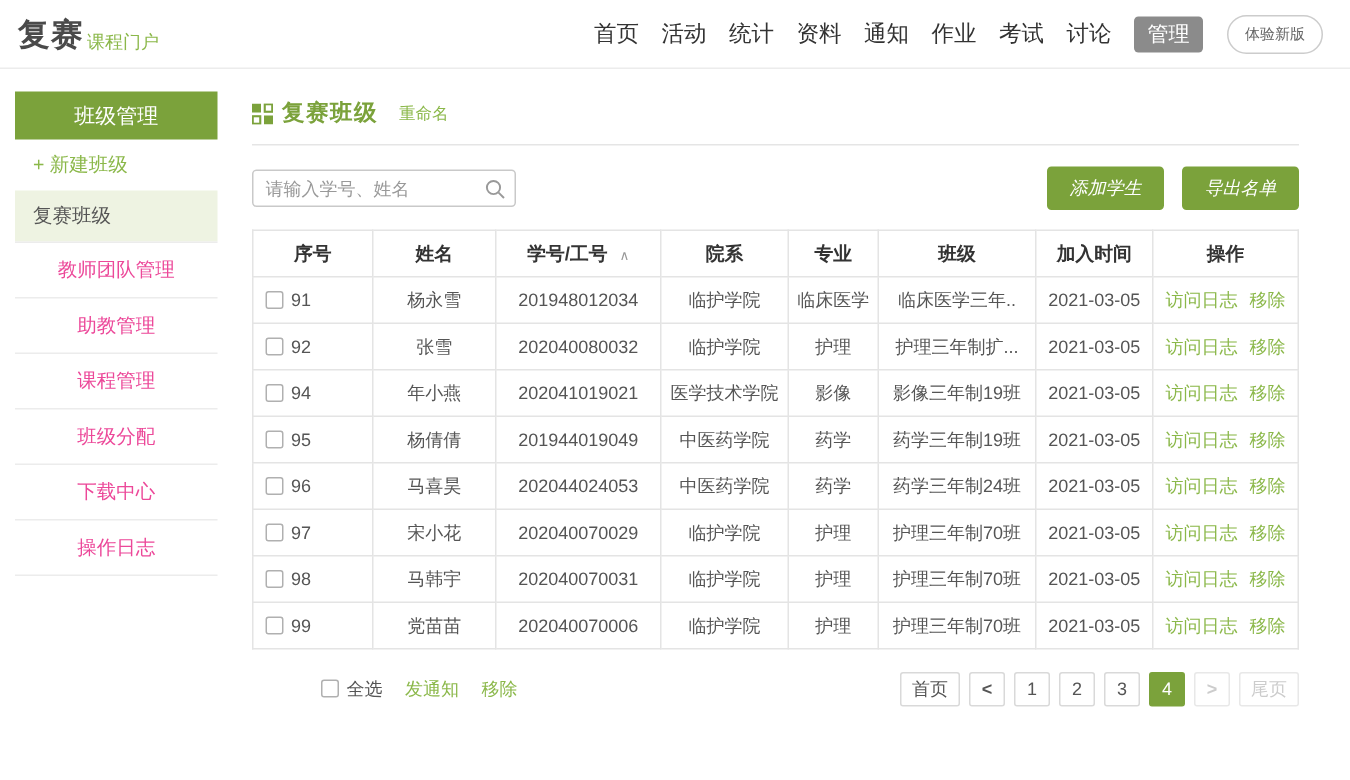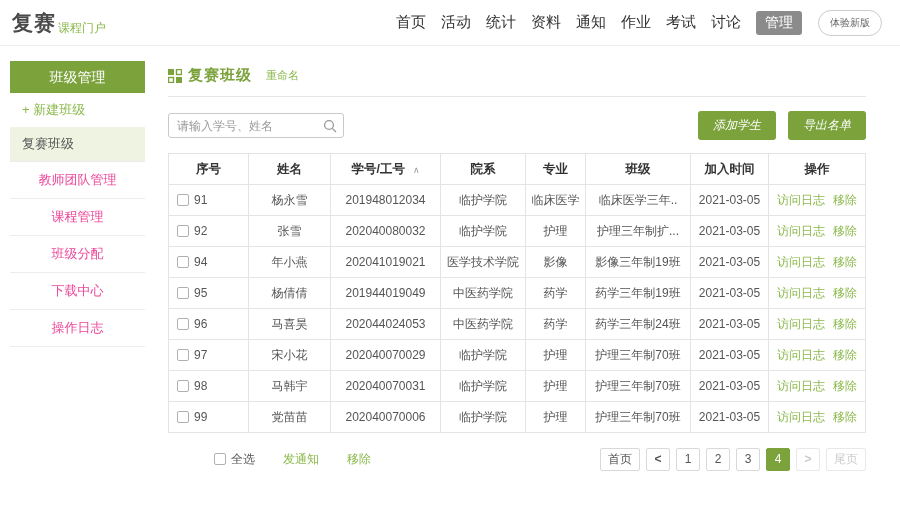--- a/index.html
+++ b/index.html
@@ -56,21 +56,21 @@
   th { color:#333; font-weight:bold; font-size:12.5px; background:#fff; }
   td { color:#555; }
   .c-first { text-align:left; padding-left:8px; }
   .c-first input, .bulk-actions input { appearance:none; -webkit-appearance:none; width:12px; height:12px;
     border:1px solid #b0b0b0; border-radius:2px; background:#fff; vertical-align:-2px; margin-right:5px; cursor:pointer; }
   .sort-caret { color:#999; font-size:9px; margin-left:8px; font-weight:normal; }
   .op-link { color:#8bb84a; text-decoration:none; cursor:pointer; margin:0 4px; }
 
   
   .table-footer { display:flex; align-items:center; margin-top:15px; }
-  .bulk-actions { display:flex; align-items:center; font-size:12px; color:#555; gap:28px;padding-left:46px; }
+  .bulk-actions { display:flex; align-items:center; font-size:12px; color:#555; gap:15px;padding-left:46px; }
   .bulk-actions label { cursor:pointer; }
   .bulk-actions a { color:#8bb84a; text-decoration:none; cursor:pointer; }
   .pagination { margin-left:auto; display:flex; gap:6px; }
   .page-btn { min-width:24px; height:23px; line-height:21px; padding:0 7px; text-align:center;
     border:1px solid #d9d9d9; border-radius:2px; font-size:12px; color:#555; background:#fff; cursor:pointer; }
   .page-btn.arrow { font-weight:bold; }
   .page-btn.active { background:#7ba23b; border-color:#7ba23b; color:#fff; }
   .page-btn.disabled { color:#ccc; border-color:#e8e8e8; cursor:default; }
 </style>
 </head>
@@ -98,20 +98,21 @@
   </header>
 
   <div class="content">
 
     <aside class="sidebar">
       <div class="side-header">班级管理</div>
       <div class="side-new">+ 新建班级</div>
       <div class="side-selected">复赛班级</div>
       <div class="side-menu">
           <div class="side-item">教师团队管理</div>
+          <div class="side-item">助教管理</div>
           <div class="side-item">课程管理</div>
           <div class="side-item">班级分配</div>
           <div class="side-item">下载中心</div>
           <div class="side-item">操作日志</div>
         </div>
     </aside>
 
     <main class="main">
 
       <div class="title-row">

